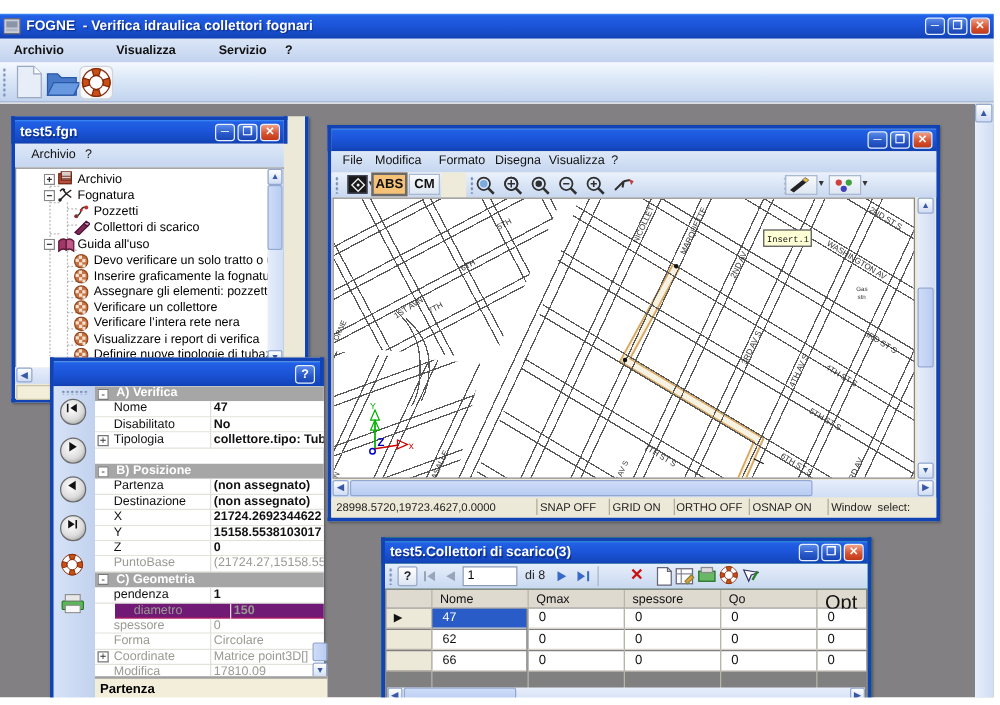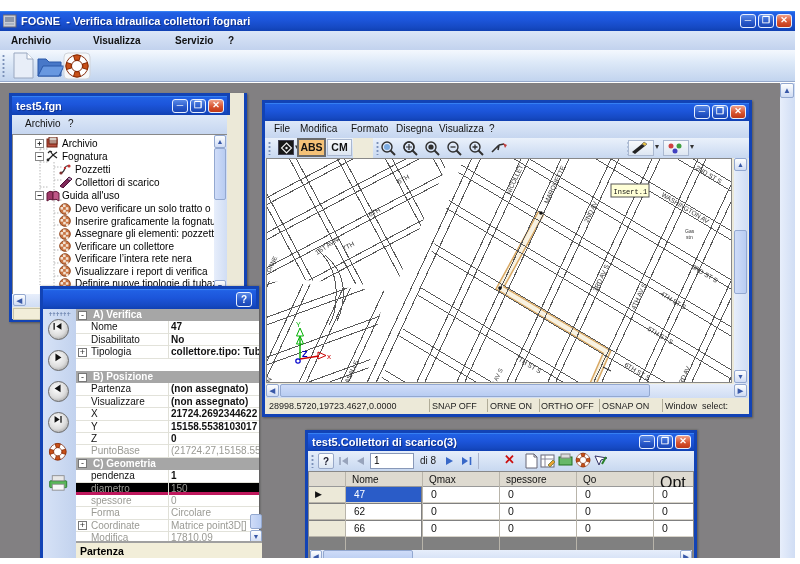--- a/index.html
+++ b/index.html
@@ -427,21 +427,21 @@
 <div class="sbarrow" style="left:0;top:212px;width:13px;height:13px;font-size:7px;line-height:12px">▼</div>
     </div>
 <div class="abs xpsb" style="left:1px;top:284px;width:482px;height:14px;background:linear-gradient(180deg,#e7eefb,#d0ddf4)">
 <div class="sbarrow" style="left:0;top:0;width:13px;height:13px;font-size:7px;line-height:12px">◀</div>
 <div class="sbthumbh" style="left:14px;top:0;width:370px;height:13px"></div>
 <div class="sbarrow" style="left:468px;top:0;width:13px;height:13px;font-size:7px;line-height:12px">▶</div>
     </div>
 <div class="abs" style="left:0;top:298px;width:484px;height:16px;background:#ece9d8;font-size:9px;color:#222;white-space:nowrap">
 <span class="abs" style="left:4px;top:3px">28998.5720,19723.4627,0.0000</span>
 <span class="abs" style="left:167px;top:3px">SNAP OFF</span>
-<span class="abs" style="left:225px;top:3px">ORNE ON</span>
+<span class="abs" style="left:225px;top:3px">GRID ON</span>
 <span class="abs" style="left:276px;top:3px">ORTHO OFF</span>
 <span class="abs" style="left:337px;top:3px">OSNAP ON</span>
 <span class="abs" style="left:400px;top:3px">Window&nbsp; select:</span>
 <span class="abs" style="left:164px;top:1px;width:1px;height:13px;background:#b0ac98"></span>
 <span class="abs" style="left:222px;top:1px;width:1px;height:13px;background:#b0ac98"></span>
 <span class="abs" style="left:274px;top:1px;width:1px;height:13px;background:#b0ac98"></span>
 <span class="abs" style="left:334px;top:1px;width:1px;height:13px;background:#b0ac98"></span>
 <span class="abs" style="left:397px;top:1px;width:1px;height:13px;background:#b0ac98"></span>
     </div>
 </div>
@@ -499,21 +499,21 @@
 <span style="position:absolute;left:95px;top:0px;color:#111;font-weight:bold;white-space:nowrap">collettore.tipo: Tubaz</span>
 <span style="position:absolute;left:92px;top:0;width:1px;height:12.4px;background:#e0e0d8"></span>
       </div>
       <div style="position:absolute;left:0;top:62.0px;width:186px;height:12.4px;background:#a6a6a6;color:#fff;font-weight:bold;font-size:10px"><span style="position:absolute;left:2px;top:1.5px;width:9px;height:9px;background:#fff;border:1px solid #777;color:#333;font-size:9px;line-height:7px;text-align:center;font-weight:normal">-</span><span style="margin-left:17px">B) Posizione</span></div>
       <div style="position:absolute;left:0;top:74.4px;width:186px;height:12.4px;border-bottom:1px solid #e2e2da;background:#fff;font-size:10px">
 <span style="position:absolute;left:15px;top:0px;color:#111;white-space:nowrap">Partenza</span>
 <span style="position:absolute;left:95px;top:0px;color:#111;font-weight:bold;white-space:nowrap">(non assegnato)</span>
 <span style="position:absolute;left:92px;top:0;width:1px;height:12.4px;background:#e0e0d8"></span>
       </div>
       <div style="position:absolute;left:0;top:86.8px;width:186px;height:12.4px;border-bottom:1px solid #e2e2da;background:#fff;font-size:10px">
-<span style="position:absolute;left:15px;top:0px;color:#111;white-space:nowrap">Visualizzare</span>
+<span style="position:absolute;left:15px;top:0px;color:#111;white-space:nowrap">Destinazione</span>
 <span style="position:absolute;left:95px;top:0px;color:#111;font-weight:bold;white-space:nowrap">(non assegnato)</span>
 <span style="position:absolute;left:92px;top:0;width:1px;height:12.4px;background:#e0e0d8"></span>
       </div>
       <div style="position:absolute;left:0;top:99.2px;width:186px;height:12.4px;border-bottom:1px solid #e2e2da;background:#fff;font-size:10px">
 <span style="position:absolute;left:15px;top:0px;color:#111;white-space:nowrap">X</span>
 <span style="position:absolute;left:95px;top:0px;color:#111;font-weight:bold;white-space:nowrap">21724.2692344622</span>
 <span style="position:absolute;left:92px;top:0;width:1px;height:12.4px;background:#e0e0d8"></span>
       </div>
       <div style="position:absolute;left:0;top:111.6px;width:186px;height:12.4px;border-bottom:1px solid #e2e2da;background:#fff;font-size:10px">
 <span style="position:absolute;left:15px;top:0px;color:#111;white-space:nowrap">Y</span>
@@ -529,23 +529,23 @@
 <span style="position:absolute;left:15px;top:0px;color:#9a9a94;white-space:nowrap">PuntoBase</span>
 <span style="position:absolute;left:95px;top:0px;color:#9a9a94;font-weight:normal;white-space:nowrap">(21724.27,15158.55,0.00</span>
 <span style="position:absolute;left:92px;top:0;width:1px;height:12.4px;background:#e0e0d8"></span>
       </div>
       <div style="position:absolute;left:0;top:148.8px;width:186px;height:12.4px;background:#a6a6a6;color:#fff;font-weight:bold;font-size:10px"><span style="position:absolute;left:2px;top:1.5px;width:9px;height:9px;background:#fff;border:1px solid #777;color:#333;font-size:9px;line-height:7px;text-align:center;font-weight:normal">-</span><span style="margin-left:17px">C) Geometria</span></div>
       <div style="position:absolute;left:0;top:161.2px;width:186px;height:12.4px;border-bottom:1px solid #e2e2da;background:#fff;font-size:10px">
 <span style="position:absolute;left:15px;top:0px;color:#111;white-space:nowrap">pendenza</span>
 <span style="position:absolute;left:95px;top:0px;color:#111;font-weight:bold;white-space:nowrap">1</span>
 <span style="position:absolute;left:92px;top:0;width:1px;height:12.4px;background:#e0e0d8"></span>
       </div>
-      <div style="position:absolute;left:0;top:173.6px;width:186px;height:12.4px;border-bottom:3px solid #be185d;background:#000000;font-size:10px">
+      <div style="position:absolute;left:16px;top:173.6px;width:186px;height:12.4px;border-bottom:1px solid #be185d;background:#701a75;font-size:10px">
 <span style="position:absolute;left:15px;top:0px;color:#9a9a94;white-space:nowrap">diametro</span>
-<span style="position:absolute;left:95px;top:0px;color:#9a9a94;font-weight:normal;white-space:nowrap">150</span>
+<span style="position:absolute;left:95px;top:0px;color:#9a9a94;font-weight:bold;white-space:nowrap">150</span>
 <span style="position:absolute;left:92px;top:0;width:1px;height:12.4px;background:#e0e0d8"></span>
       </div>
       <div style="position:absolute;left:0;top:186.0px;width:186px;height:12.4px;border-bottom:1px solid #e2e2da;background:#fff;font-size:10px">
 <span style="position:absolute;left:15px;top:0px;color:#9a9a94;white-space:nowrap">spessore</span>
 <span style="position:absolute;left:95px;top:0px;color:#9a9a94;font-weight:normal;white-space:nowrap">0</span>
 <span style="position:absolute;left:92px;top:0;width:1px;height:12.4px;background:#e0e0d8"></span>
       </div>
       <div style="position:absolute;left:0;top:198.4px;width:186px;height:12.4px;border-bottom:1px solid #e2e2da;background:#fff;font-size:10px">
 <span style="position:absolute;left:15px;top:0px;color:#9a9a94;white-space:nowrap">Forma</span>
 <span style="position:absolute;left:95px;top:0px;color:#9a9a94;font-weight:normal;white-space:nowrap">Circolare</span>

